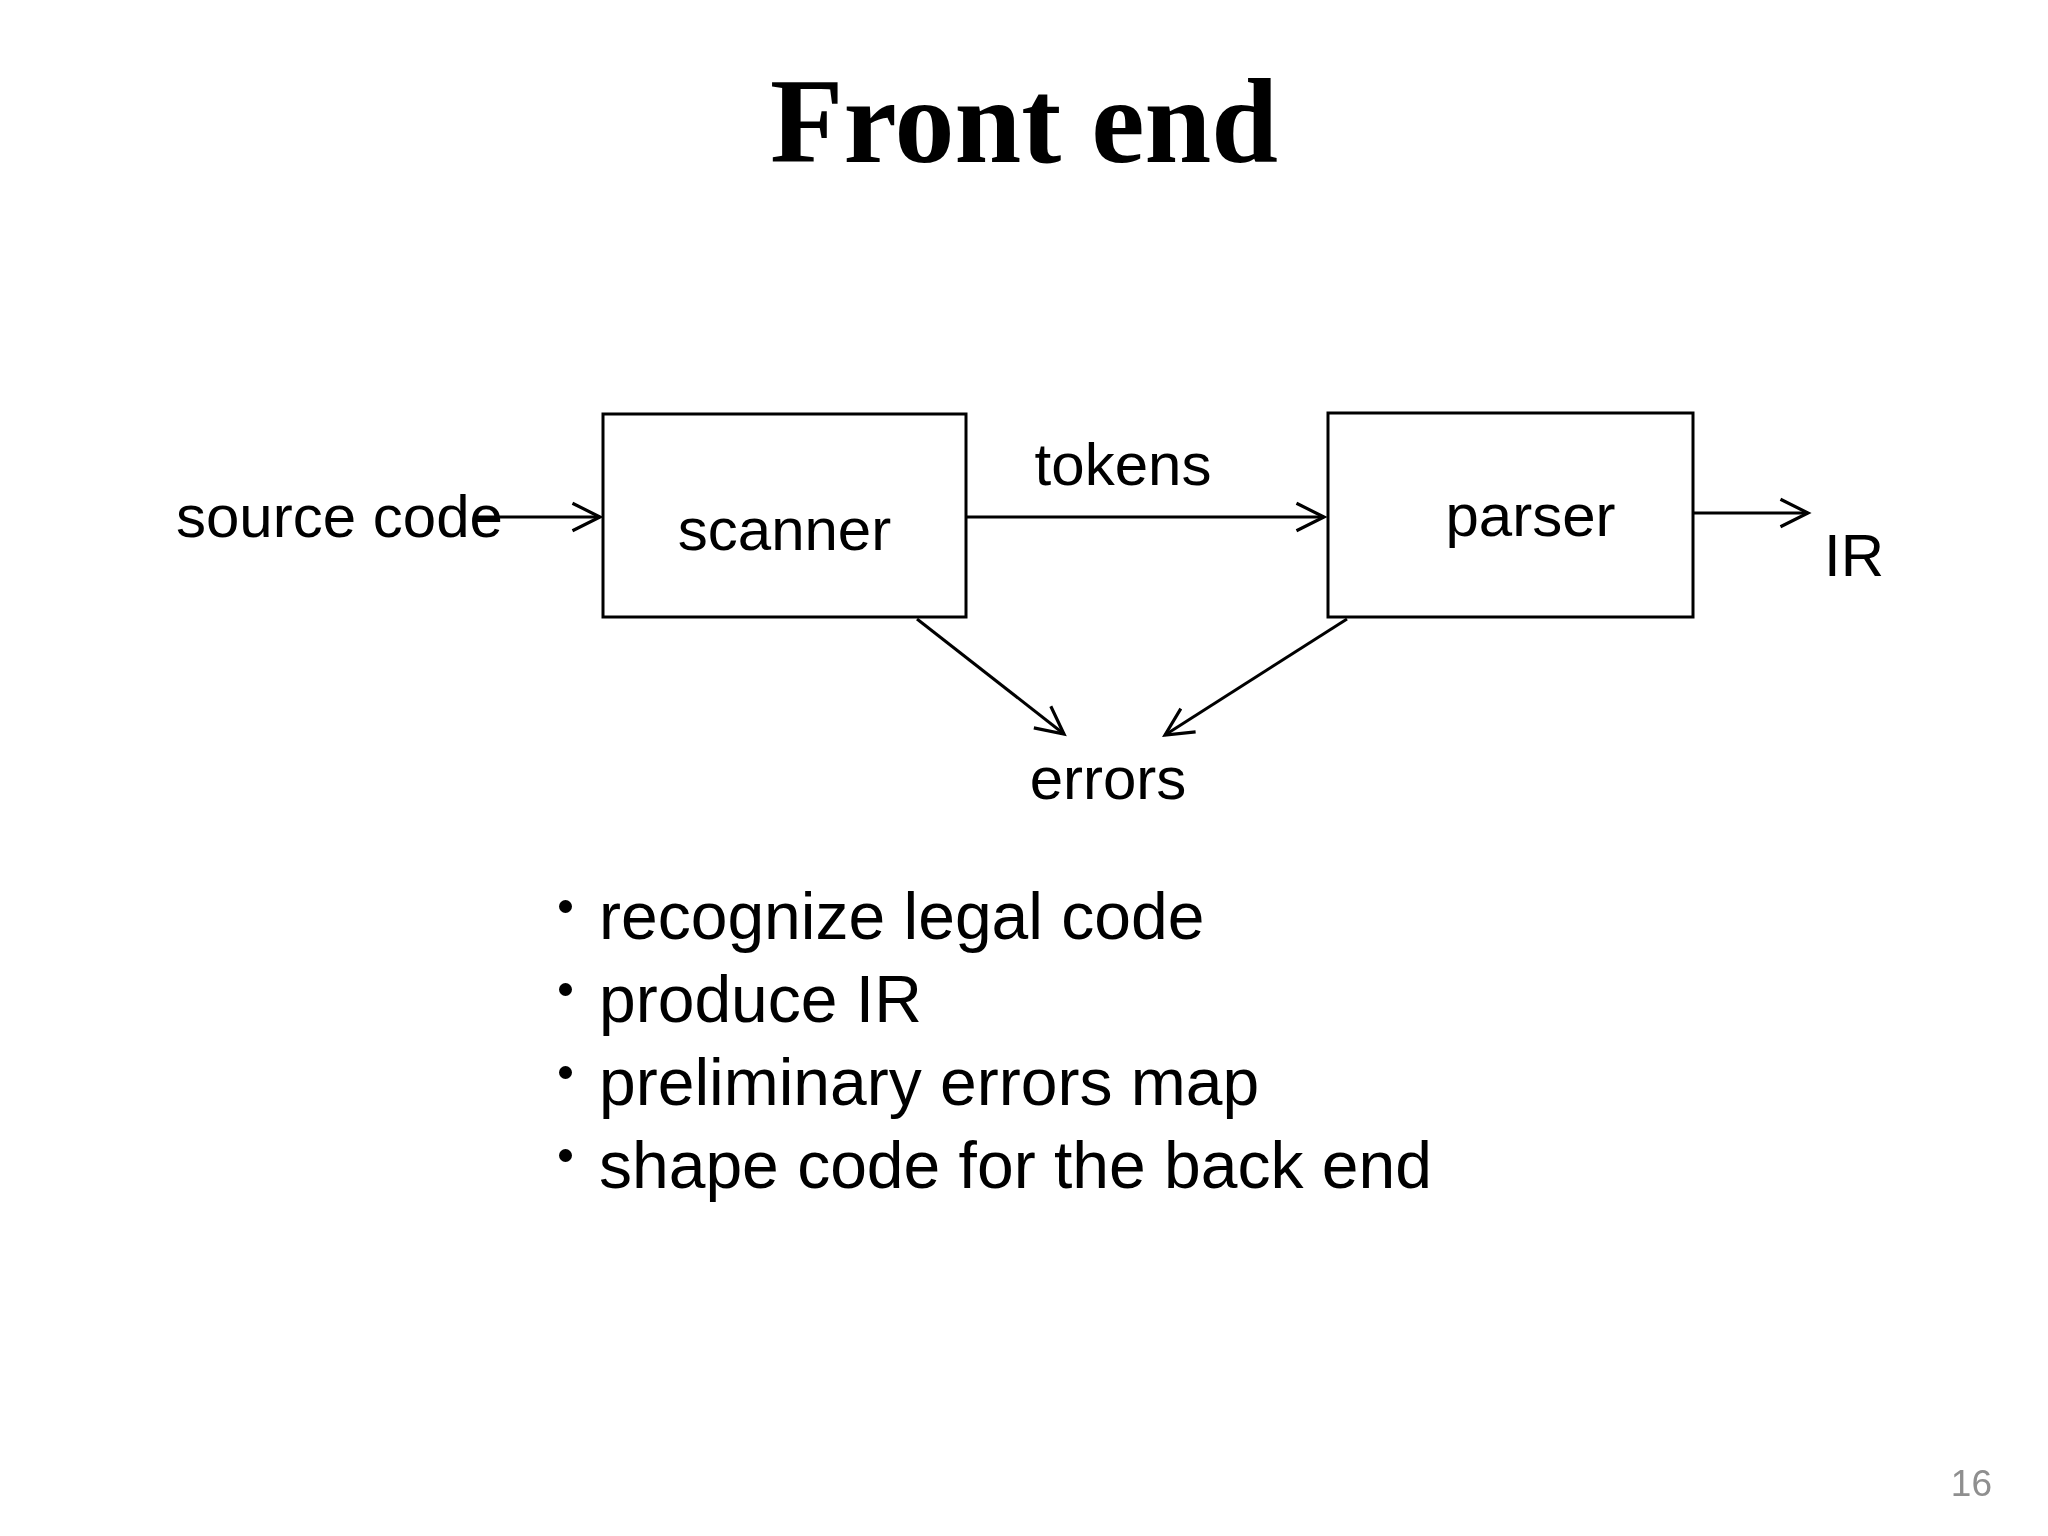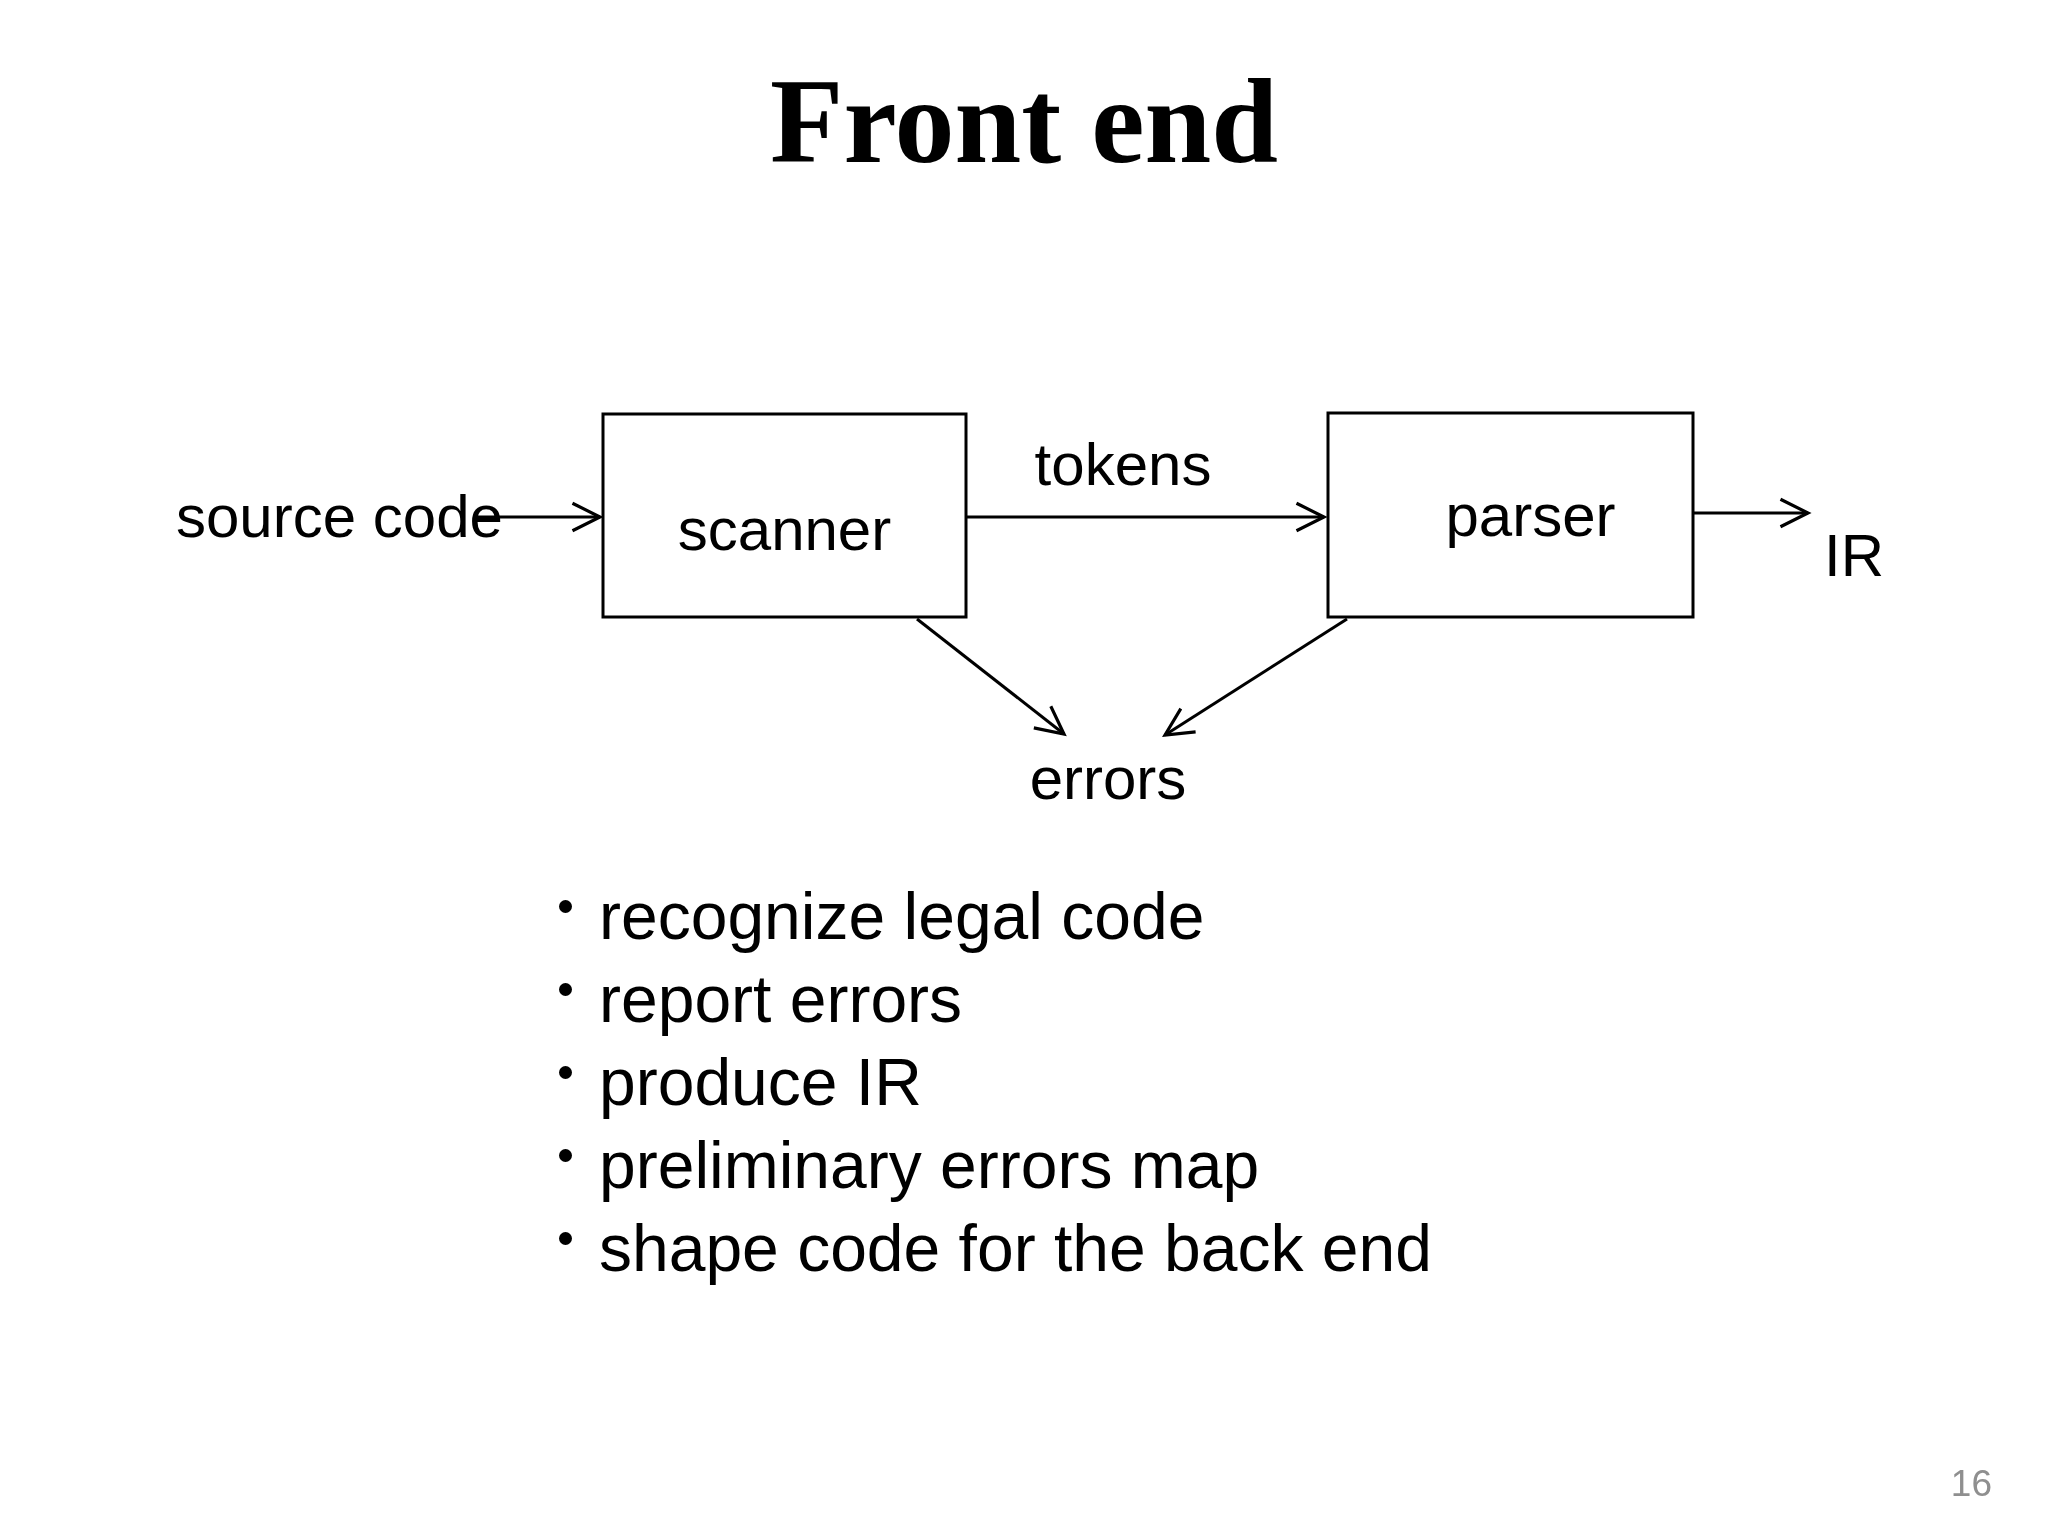--- a/index.html
+++ b/index.html
@@ -125,24 +125,20 @@
 
   <div class="diagram-label label-errors">errors</div>
 
   <ul class="bullet-list">
     <li class="bullet-line">
       <span class="bullet-dot"></span>
       <span>recognize legal code</span>
     </li>
     <li class="bullet-line">
       <span class="bullet-dot"></span>
-      <span>report errors</span>
-    </li>
-    <li class="bullet-line">
-      <span class="bullet-dot"></span>
       <span>produce IR</span>
     </li>
     <li class="bullet-line">
       <span class="bullet-dot"></span>
       <span>preliminary errors map</span>
     </li>
     <li class="bullet-line">
       <span class="bullet-dot"></span>
       <span>shape code for the back end</span>
     </li>

